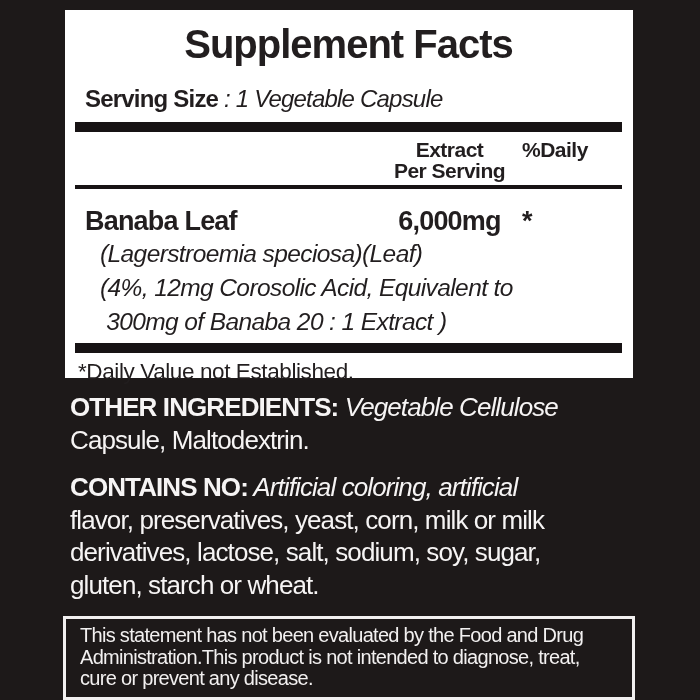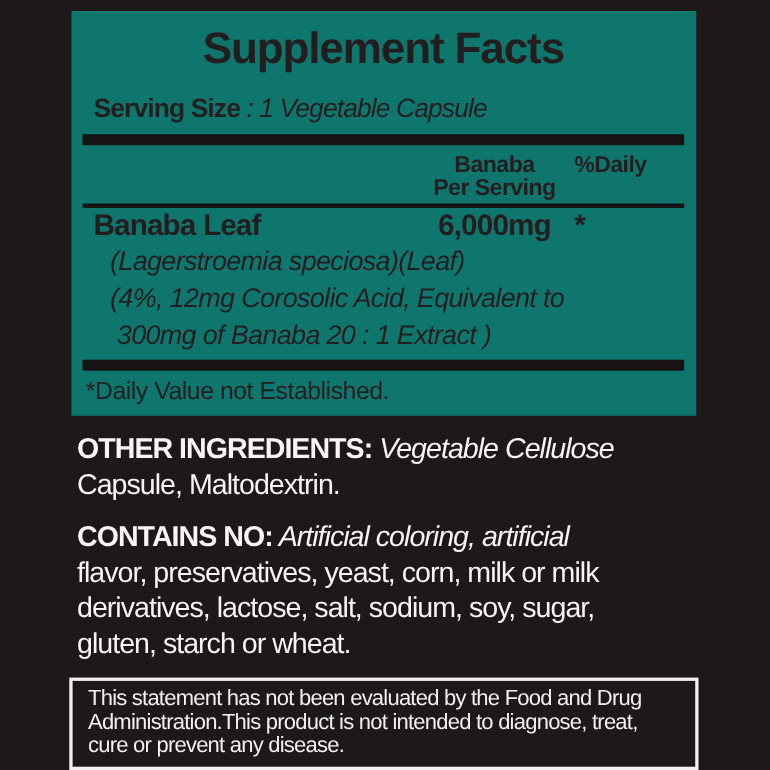--- a/index.html
+++ b/index.html
@@ -11,21 +11,21 @@
     font-family: "Liberation Sans", sans-serif;
     color: #f5f3f3;
     overflow: hidden;
   }
 
   
   .facts-panel {
     position: absolute;
     left: 65px; top: 10px;
     width: 568px; height: 368px;
-    background: #0f766e;
+    background: #ffffff;
     color: #221e1f;
     box-sizing: border-box;
     padding: 0 11px 0 10px;
   }
   .panel-title {
     margin: 12px 0 0;
     text-align: center;
     font-size: 40px;
     line-height: 44px;
     font-weight: bold;
@@ -42,21 +42,21 @@
   .bar.thick { height: 10px; margin-top: 8px; }
   .bar.med   { height: 4px;  margin-top: 4px; }
   .bar.thick.lower { margin-top: 4px; }
 
   .head-row, .fact-row { display: flex; align-items: flex-start; }
   .head-row { margin-top: 7px; font-weight: bold; font-size: 21px; line-height: 21px; letter-spacing: -0.5px; }
   .col.name   { flex: 1; }
   .col.amount { width: 145px; text-align: center; }
   .col.dv     { width: 100px; text-align: left; }
 
-  .fact-row { margin-top: 0; font-weight: bold; font-size: 27px; line-height: 32px; letter-spacing: -0.8px; }
+  .fact-row { margin-top: 16px; font-weight: bold; font-size: 27px; line-height: 32px; letter-spacing: -0.8px; }
   .fact-row .col.name { padding-left: 10px; box-sizing: border-box; }
 
   .desc {
     margin-left: 25px;
     font-size: 24.5px;
     line-height: 34px;
     letter-spacing: -0.6px;
   }
   .pre { white-space: pre-wrap; font-style: italic; }
   .footnote {
@@ -102,21 +102,21 @@
   <section class="facts-panel">
     <h1 class="panel-title">Supplement Facts</h1>
 
     <div class="serving"><b>Serving Size</b><span class="pre"> : 1 Vegetable Capsule</span></div>
 
     <div class="bar thick"></div>
 
     <div class="head-row">
       <div class="col name"></div>
       <div class="col amount">
-        <div>Banaba</div>
+        <div>Extract</div>
         <div>Per Serving</div>
       </div>
       <div class="col dv">
         <div>%Daily</div>
       </div>
     </div>
 
     <div class="bar med"></div>
 
     <div class="fact-row">

